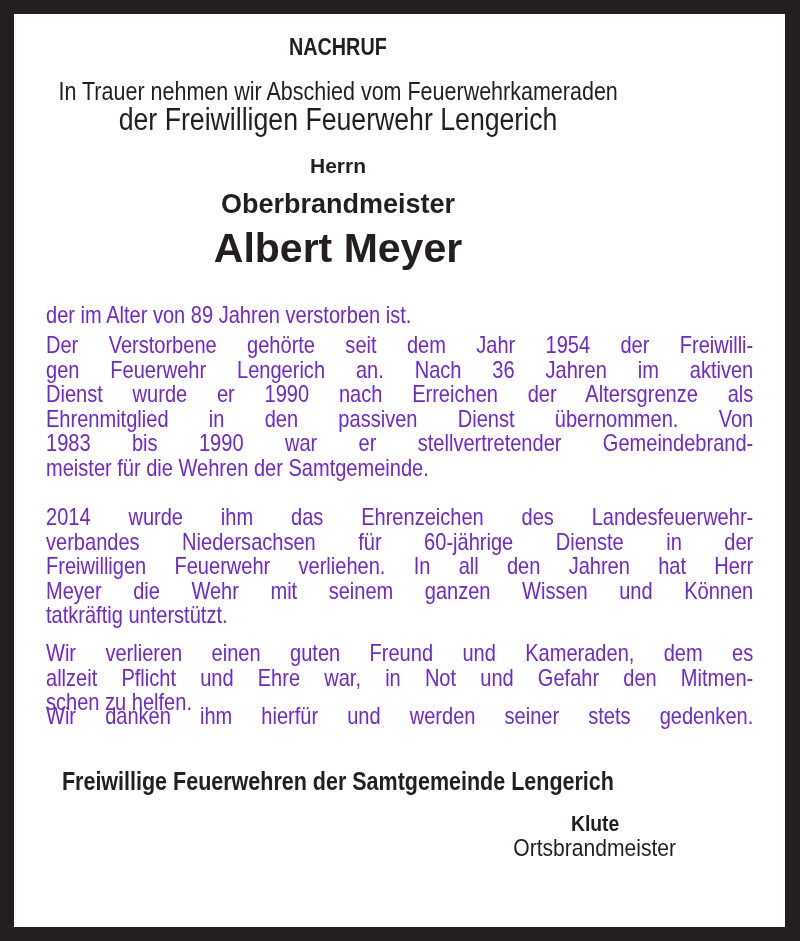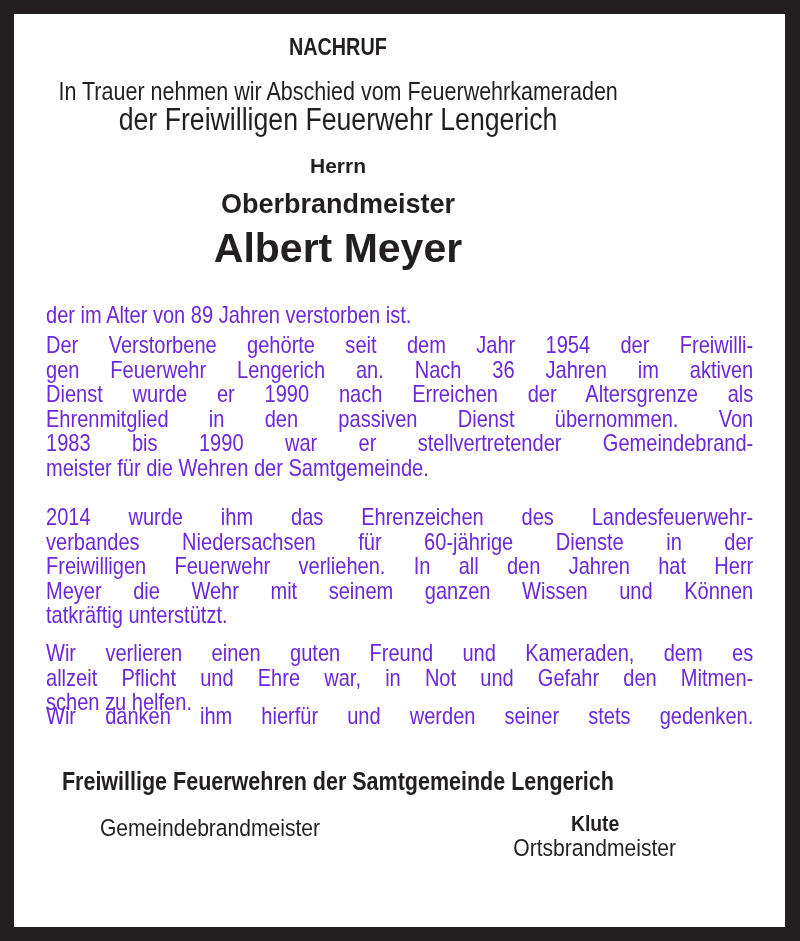--- a/index.html
+++ b/index.html
@@ -162,21 +162,20 @@
   <div class="body-inner">
     <span class="ln">Wir danken ihm hierfür und werden seiner stets gedenken.</span>
   </div>
 </div>
 
 <div class="line center bold org">
   <span class="cond">Freiwillige Feuerwehren der Samtgemeinde Lengerich</span>
 </div>
 
 <div class="sig sig-moss">
-  <span class="sig-role"><span class="cond">Gemeindebrandmeister</span></span>
 </div>
 
 <div class="sig sig-klute">
   <span class="sig-name"><span class="cond">Klute</span></span>
   <span class="sig-role"><span class="cond">Ortsbrandmeister</span></span>
 </div>
 
 <div class="sig sig-luehn">
 </div>
 

